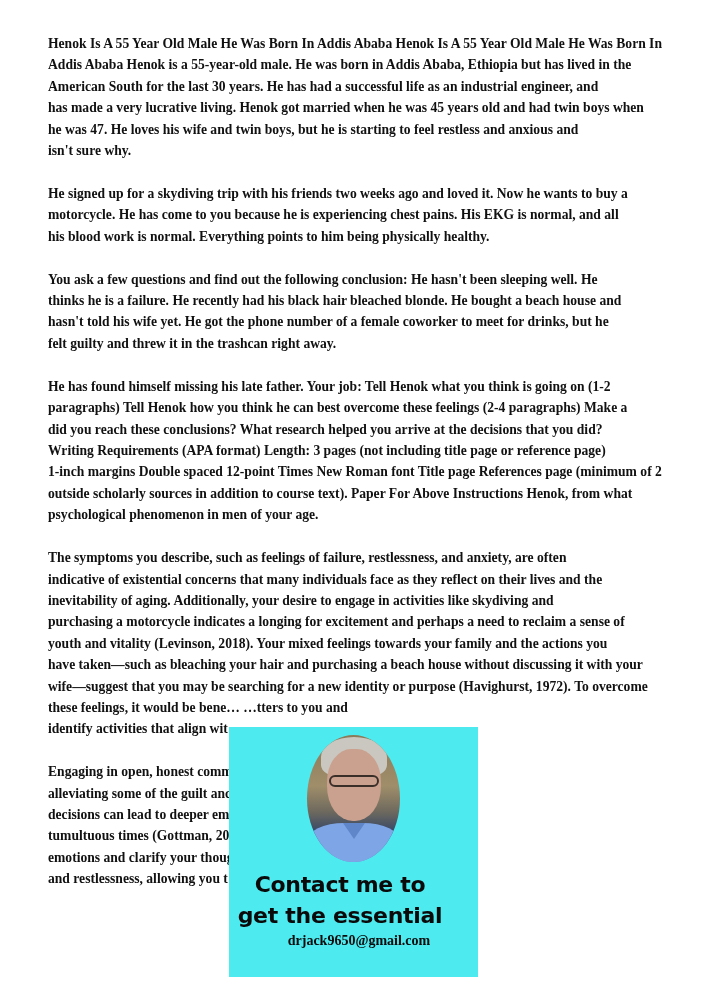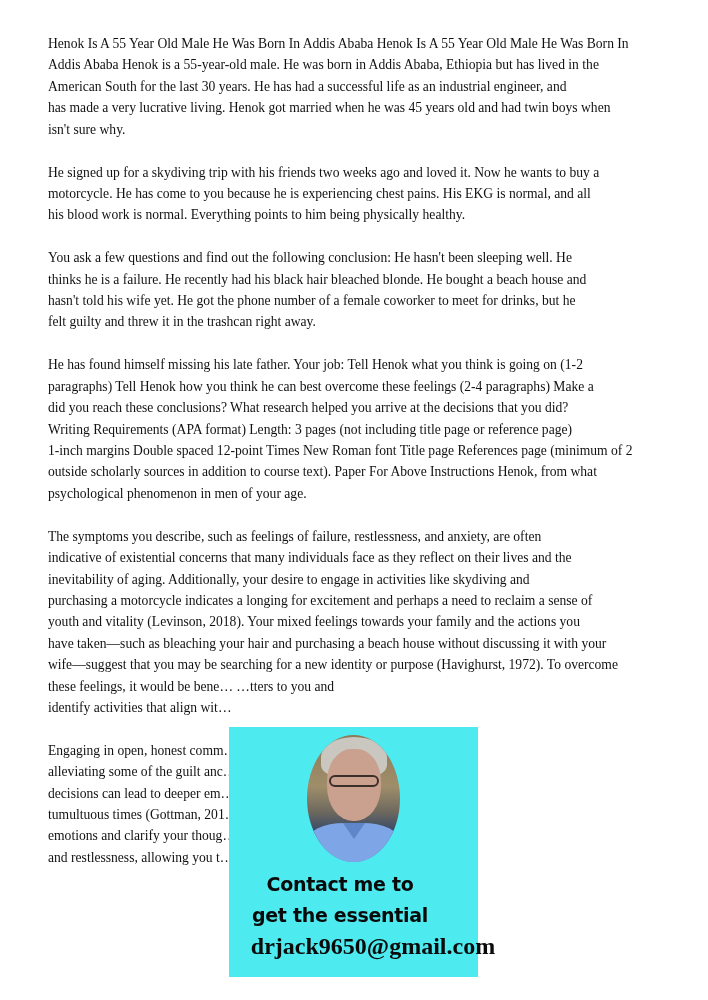--- a/index.html
+++ b/index.html
@@ -2,56 +2,57 @@
 <html><head>
 <meta charset="utf-8">
 <style>
   html, body { margin: 0; padding: 0; background: #ffffff; }
   body { width: 708px; height: 1000px; position: relative; overflow: hidden; }
   .doc {
     position: absolute; left: 48px; top: 33px; width: 640px;
     font-family: "Liberation Serif", "DejaVu Serif", serif;
     font-size: 13.6px; line-height: 21.4px; color: #111111;
   }
-  .para { margin: 0 0 21.6px 0; }
+  .para { margin: 0 0 21.6px 0; font-weight: bold; }
   .line { display: block; white-space: nowrap; height: 21.4px; }
   .overlay {
     position: absolute; left: 229px; top: 727px; width: 249px; height: 250px;
     background: #4deaef;
   }
   .portrait {
     position: absolute; left: 78px; top: 8px; width: 93px; height: 127px;
     border-radius: 50%; overflow: hidden;
     background: linear-gradient(180deg, #8a7a5a 0%, #a08e6a 40%, #6f6a5e 60%, #3a4a66 75%, #6f95d8 100%);
   }
   .portrait .hair { position: absolute; left: 14px; top: 2px; width: 66px; height: 40px; border-radius: 50% 50% 30% 30%; background: #c9c7bf; }
   .portrait .face { position: absolute; left: 20px; top: 14px; width: 54px; height: 72px; border-radius: 45% 45% 48% 48%; background: #caa08e; }
   .portrait .glasses { position: absolute; left: 22px; top: 40px; width: 50px; height: 12px; border: 2px solid #3b2f2a; border-radius: 6px; box-sizing: border-box; }
   .portrait .shirt { position: absolute; left: 0; top: 88px; width: 93px; height: 45px; background: #7ea6e6; border-radius: 40% 40% 0 0; }
   .portrait .collar { position: absolute; left: 36px; top: 88px; width: 22px; height: 16px; background: #5f86c8; clip-path: polygon(0 0, 100% 0, 50% 100%); }
   .cta {
     position: absolute; left: 0; top: 142px; width: 222px; text-align: center;
     font-family: "DejaVu Sans", "Liberation Sans", sans-serif; font-weight: bold;
-    font-size: 19px; line-height: 31px; color: #0a0a0a; letter-spacing: -0.3px;
+    font-size: 22px; line-height: 31px; color: #0a0a0a; letter-spacing: -0.3px;
   }
   .email {
-    position: absolute; left: 14px; top: 206px; width: 260px; text-align: center;
+    position: absolute; left: 0; top: 206px; width: 260px; text-align: center;
     font-family: "Liberation Serif", "DejaVu Serif", serif; font-weight: bold;
-    font-size: 24px; color: #0a0a0a;
+    font-size: 14px; color: #0a0a0a;
   }
 </style>
 </head>
 <body>
 
 <div class="doc">
   <p class="para">
     <span class="line">Henok Is A 55 Year Old Male He Was Born In Addis Ababa Henok Is A 55 Year Old Male He Was Born In</span>
     <span class="line">Addis Ababa Henok is a 55-year-old male. He was born in Addis Ababa, Ethiopia but has lived in the</span>
     <span class="line">American South for the last 30 years. He has had a successful life as an industrial engineer, and</span>
     <span class="line">has made a very lucrative living. Henok got married when he was 45 years old and had twin boys when</span>
+    <span class="line">he was 47. He loves his wife and twin boys, but he is starting to feel restless and anxious and</span>
     <span class="line">isn't sure why.</span>
   </p>
   <p class="para">
     <span class="line">He signed up for a skydiving trip with his friends two weeks ago and loved it. Now he wants to buy a</span>
     <span class="line">motorcycle. He has come to you because he is experiencing chest pains. His EKG is normal, and all</span>
     <span class="line">his blood work is normal. Everything points to him being physically healthy.</span>
   </p>
   <p class="para">
     <span class="line">You ask a few questions and find out the following conclusion: He hasn't been sleeping well. He</span>
     <span class="line">thinks he is a failure. He recently had his black hair bleached blonde. He bought a beach house and</span>

